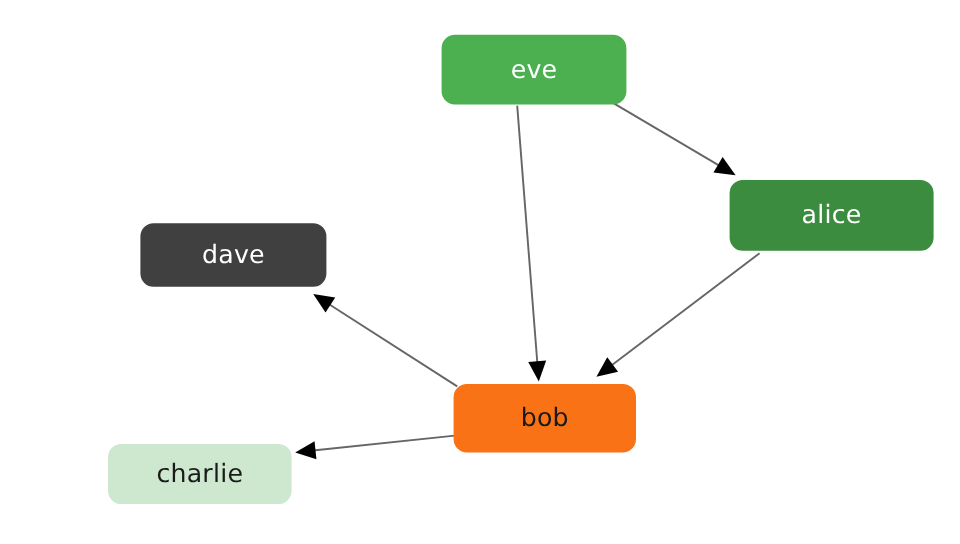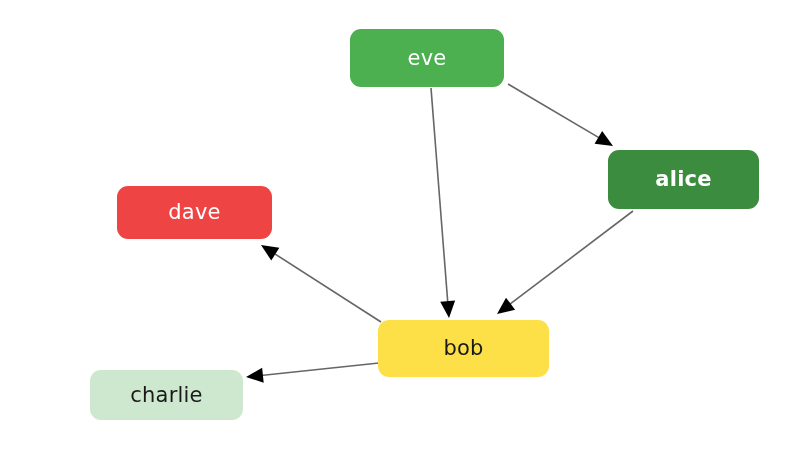--- a/index.html
+++ b/index.html
@@ -63,30 +63,30 @@
         <line class="edge-line" x1="633" y1="211" x2="508.92577743582746" y2="304.9679773831601" stroke="#666666" stroke-width="1.6"></line>
         <polygon class="arrow-head" points="497,314 506.0239336084738,297.7575056647737 515.0801060184069,309.7151702060446" fill="#000000"></polygon>
         <line class="edge-line" x1="381" y1="322" x2="273.5908436685747" y2="253.07912468733542" stroke="#666666" stroke-width="1.6"></line>
         <polygon class="arrow-head" points="261,245 279.3581402086087,247.86856899534706 271.25741358360654,260.4930780213244" fill="#000000"></polygon>
         <line class="edge-line" x1="379" y1="363" x2="260.8778015757042" y2="375.43391562361006" stroke="#666666" stroke-width="1.6"></line>
         <polygon class="arrow-head" points="246,377 262.1214568157786,367.7615677662827 263.69172858354926,382.67914956010384" fill="#000000"></polygon>
       </g>
   </svg>
 
   <div id="nodes-layer">
-      <div class="node" style="left: 350px; top: 29px; width: 154px; height: 58px; background: rgb(76, 175, 80); color: rgb(255, 255, 255);">
+      <div class="node" style="left: 368px; top: 29px; width: 154px; height: 58px; background: rgb(76, 175, 80); color: rgb(255, 255, 255);">
         <span class="node-label">eve</span>
       </div>
-      <div class="node" style="left: 608px; top: 150px; width: 151px; height: 59px; background: rgb(60, 140, 63); color: rgb(255, 255, 255); font-weight: bold;">
+      <div class="node" style="left: 608px; top: 150px; width: 170px; height: 59px; background: rgb(60, 140, 63); color: rgb(255, 255, 255);">
         <span class="node-label">alice</span>
       </div>
-      <div class="node" style="left: 117px; top: 186px; width: 155px; height: 53px; background: #ef4444; color: rgb(255, 255, 255);">
+      <div class="node" style="left: 117px; top: 186px; width: 155px; height: 53px; background: #404040; color: rgb(255, 255, 255);">
         <span class="node-label">dave</span>
       </div>
-      <div class="node" style="left: 378px; top: 320px; width: 171px; height: 57px; background: #fde047; color: rgb(26, 26, 26);">
+      <div class="node" style="left: 378px; top: 320px; width: 152px; height: 57px; background: #f97316; color: rgb(26, 26, 26);">
         <span class="node-label">bob</span>
       </div>
       <div class="node" style="left: 90px; top: 370px; width: 153px; height: 50px; background: rgb(205, 232, 206); color: rgb(26, 26, 26); text-align: center;">
         <span class="node-label">charlie</span>
       </div>
     </div>
 
 </div>
 
 </body></html>

